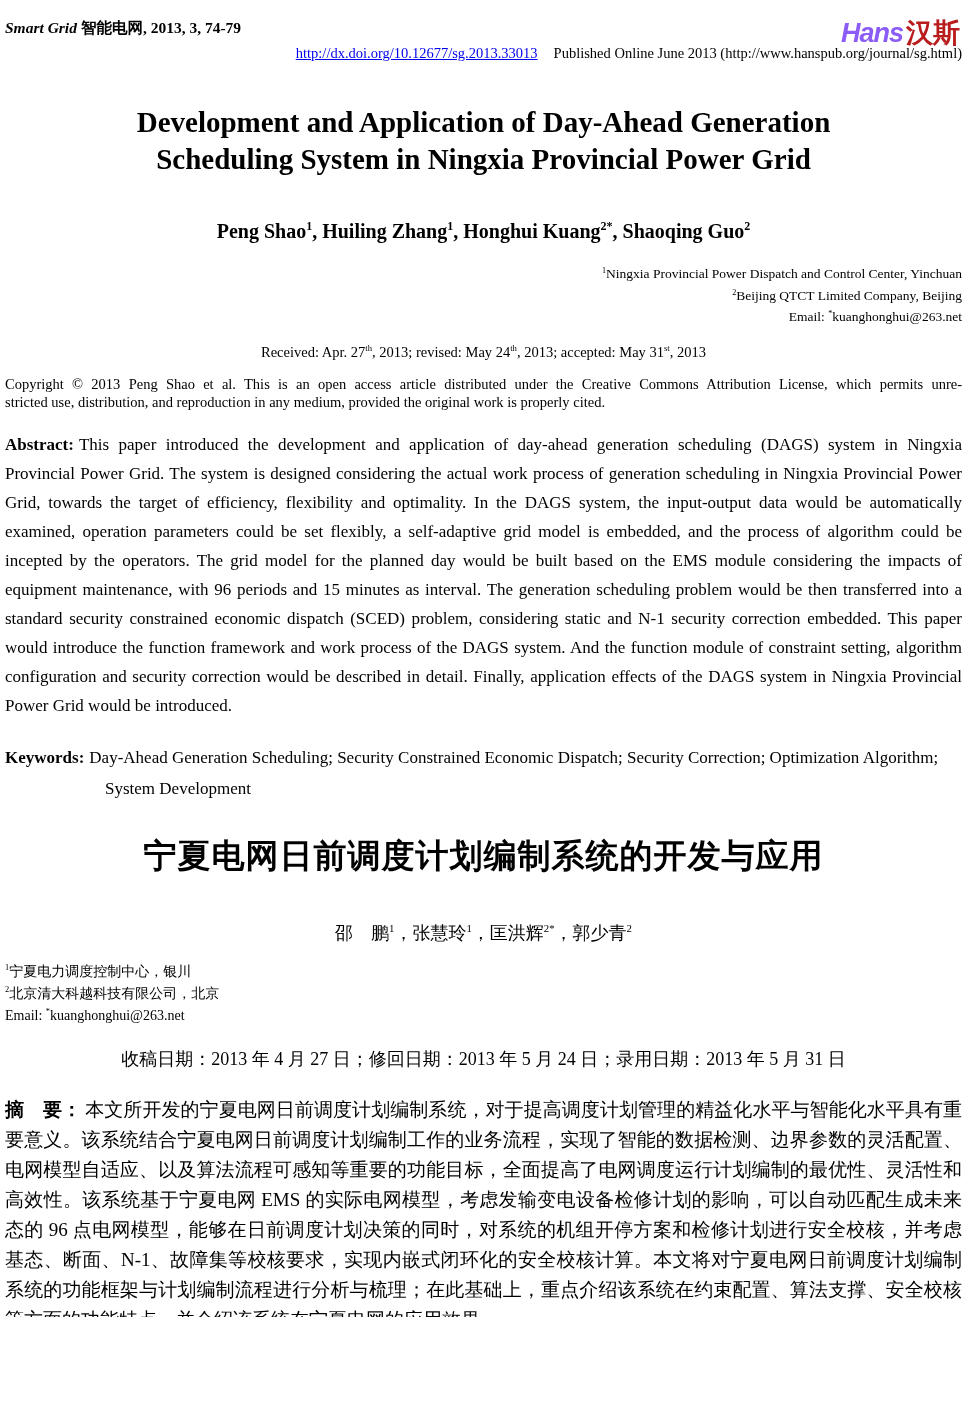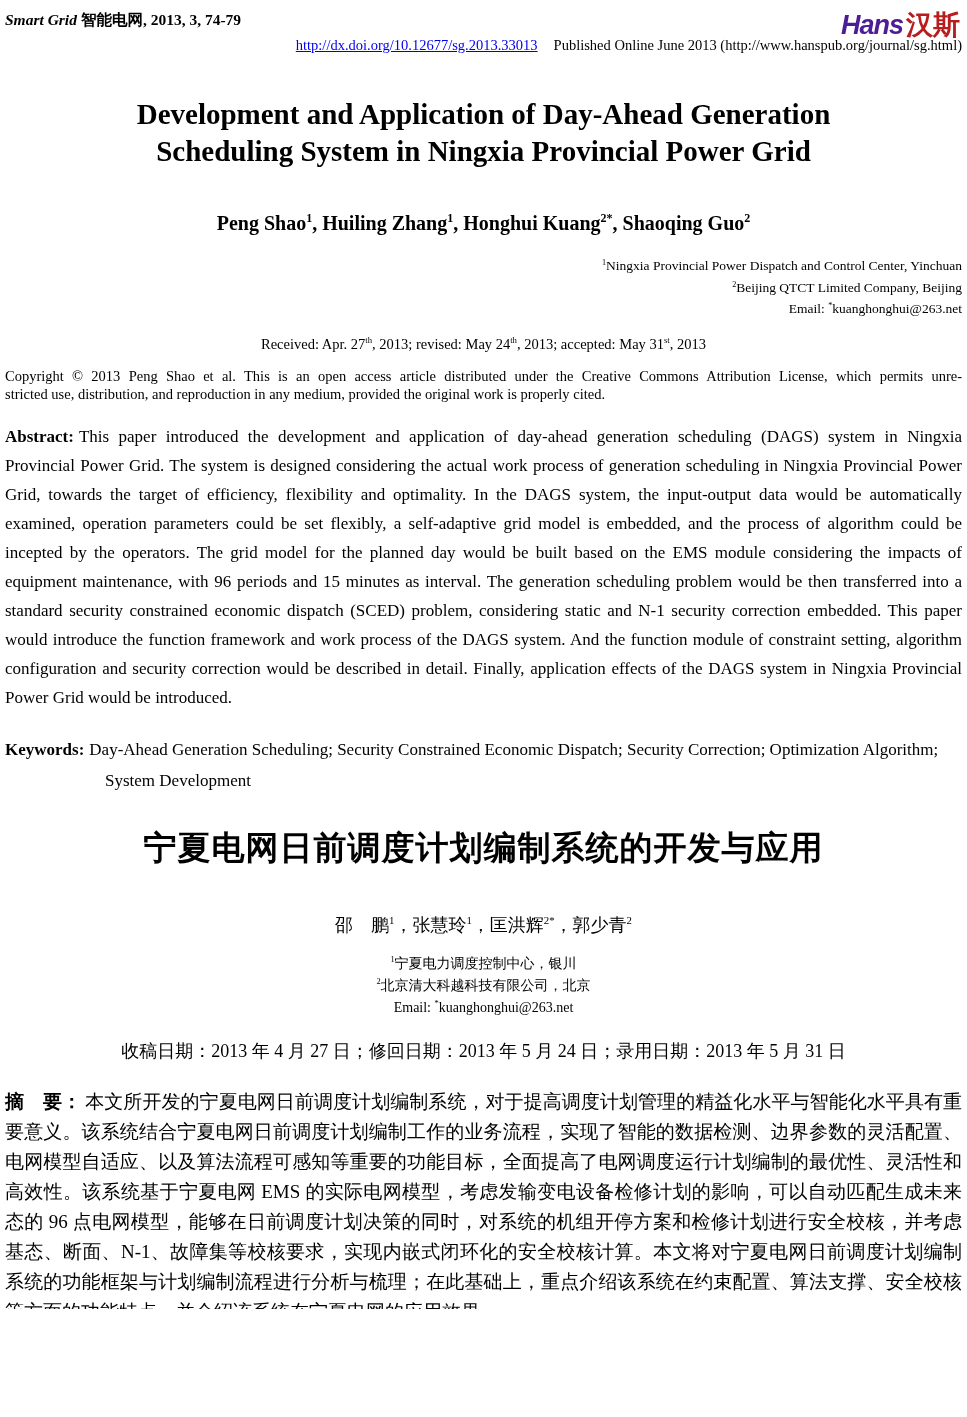--- a/index.html
+++ b/index.html
@@ -3,61 +3,61 @@
 <meta charset="utf-8">
 <style>
   * { margin: 0; padding: 0; box-sizing: border-box; }
   html, body { background: #ffffff; }
   body { font-family: "Liberation Serif", serif; color: #000; }
 
   .page {
     position: relative;
     width: 967px;
     height: 1305px;
-    margin: 4px auto;
+    margin: 12px auto;
     background: #fff;
     overflow: hidden;
   }
   .inner { padding: 6px 5px 0 5px; }
 
   
   .hdr { position: relative; }
   .hdr-j1 { font-size: 15.5px; font-weight: bold; }
   .j-en { font-style: italic; }
   .j-cn { font-style: normal; margin-left: 4px; }
   .hdr-j2 { font-size: 14.5px; margin-top: 6px; text-align: right; }
   .doi { color: #0000ee; text-decoration: underline; cursor: pointer; }
   .pub { margin-left: 16px; }
   .logo {
     position: absolute; top: 0; right: 2px;
     font-family: "Liberation Sans", sans-serif;
     font-weight: bold; font-size: 27px; line-height: 30px;
     white-space: nowrap;
   }
-  .logo-en { color: #4c1d95; font-style: italic; letter-spacing: -1px; }
+  .logo-en { color: #8b5cf6; font-style: italic; letter-spacing: -1px; }
   .logo-cn { color: #b91c1c; font-style: normal; margin-left: 3px; }
 
   
   .title-en { margin: 42px 20px 0; text-align: center; font-size: 29px; font-weight: bold; line-height: 37px; }
   .tline { display: block; }
   sup { font-size: 60%; line-height: 0; vertical-align: super; }
   .authors-en { margin-top: 42px; text-align: center; font-size: 20px; font-weight: bold; }
   .affils-en { margin-top: 20px; text-align: right; font-size: 13.5px; line-height: 21.5px; }
   .received { margin-top: 16px; text-align: center; font-size: 14.5px; }
   .copyright { margin-top: 14px; font-size: 14.5px; line-height: 18.5px; }
   .copyright .l1 { text-align: justify; text-align-last: justify; }
   .abstract-en { margin-top: 18px; font-size: 17px; line-height: 29px; text-align: justify; }
   .lbl { font-weight: bold; padding-right: 5px; }
   .keywords-en { margin-top: 22px; font-size: 17px; line-height: 31px; padding-left: 100px; text-indent: -100px; }
 
   
   .cn-title { margin-top: 30px; text-align: center; font-size: 33px; font-weight: bold;
               font-family: "Liberation Sans", sans-serif; letter-spacing: 1px; }
   .cn-authors { margin-top: 42px; text-align: center; font-size: 18px; }
-  .cn-affils { margin-top: 16px; text-align: center; font-size: 14px; line-height: 22px; }
+  .cn-affils { margin-top: 16px; font-size: 14px; line-height: 22px; }
   .cn-dates { margin-top: 20px; text-align: center; font-size: 18px; }
   .cn-abstract { margin-top: 24px; font-size: 19px; line-height: 30px; text-align: justify; }
   .cn-lbl { font-weight: bold; font-family: "Liberation Sans", sans-serif; padding-right: 4px; }
   .cn-keywords { margin-top: 24px; font-size: 19px; }
 
   
   .footnote { position: absolute; left: 5px; top: 1337px; font-size: 13px; }
   .fn-rule { width: 343px; border-top: 2px solid #000; margin-bottom: 5px; }
   .footer {
     position: absolute; left: 5px; right: 5px; top: 1386px;

